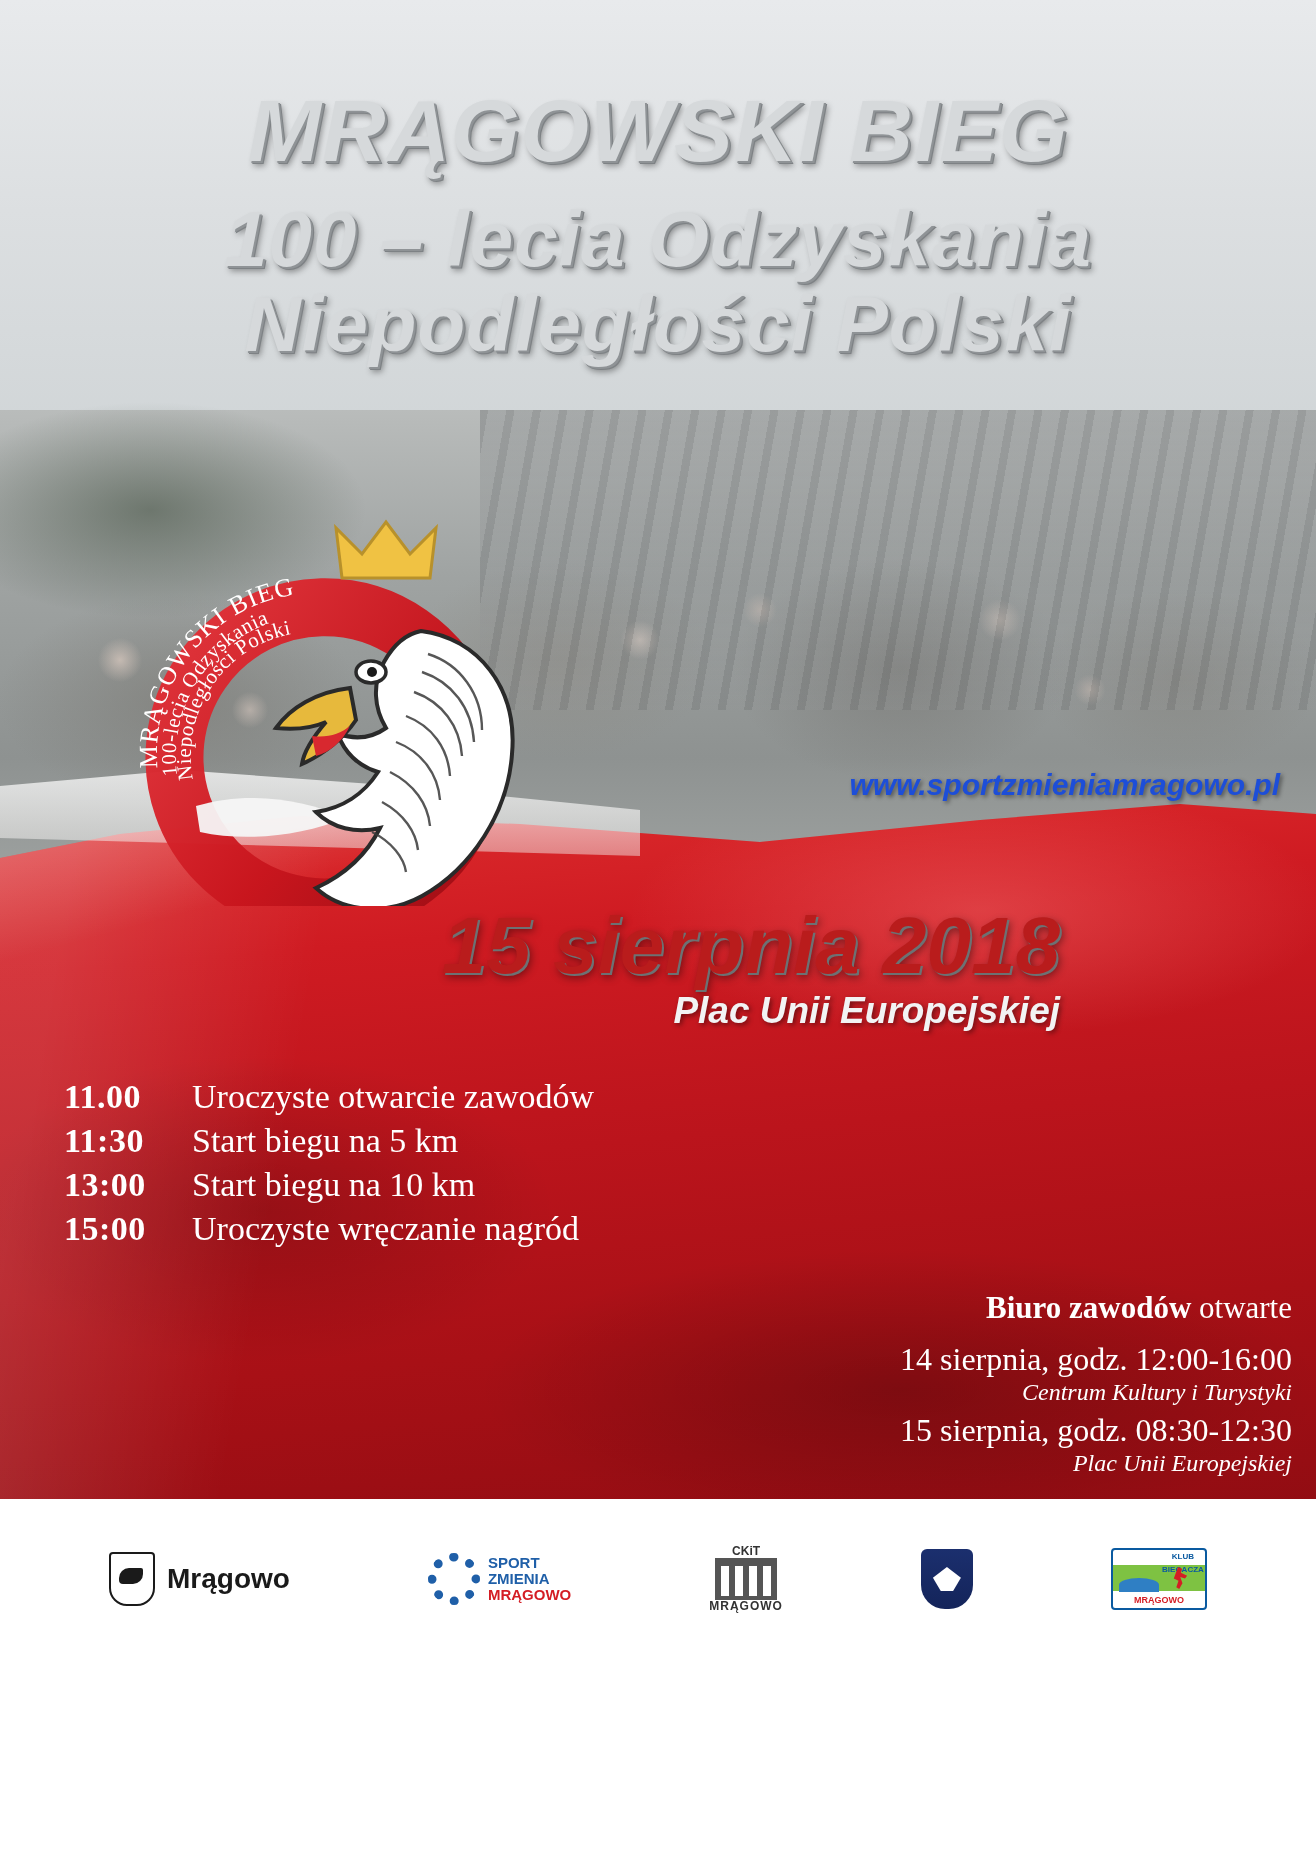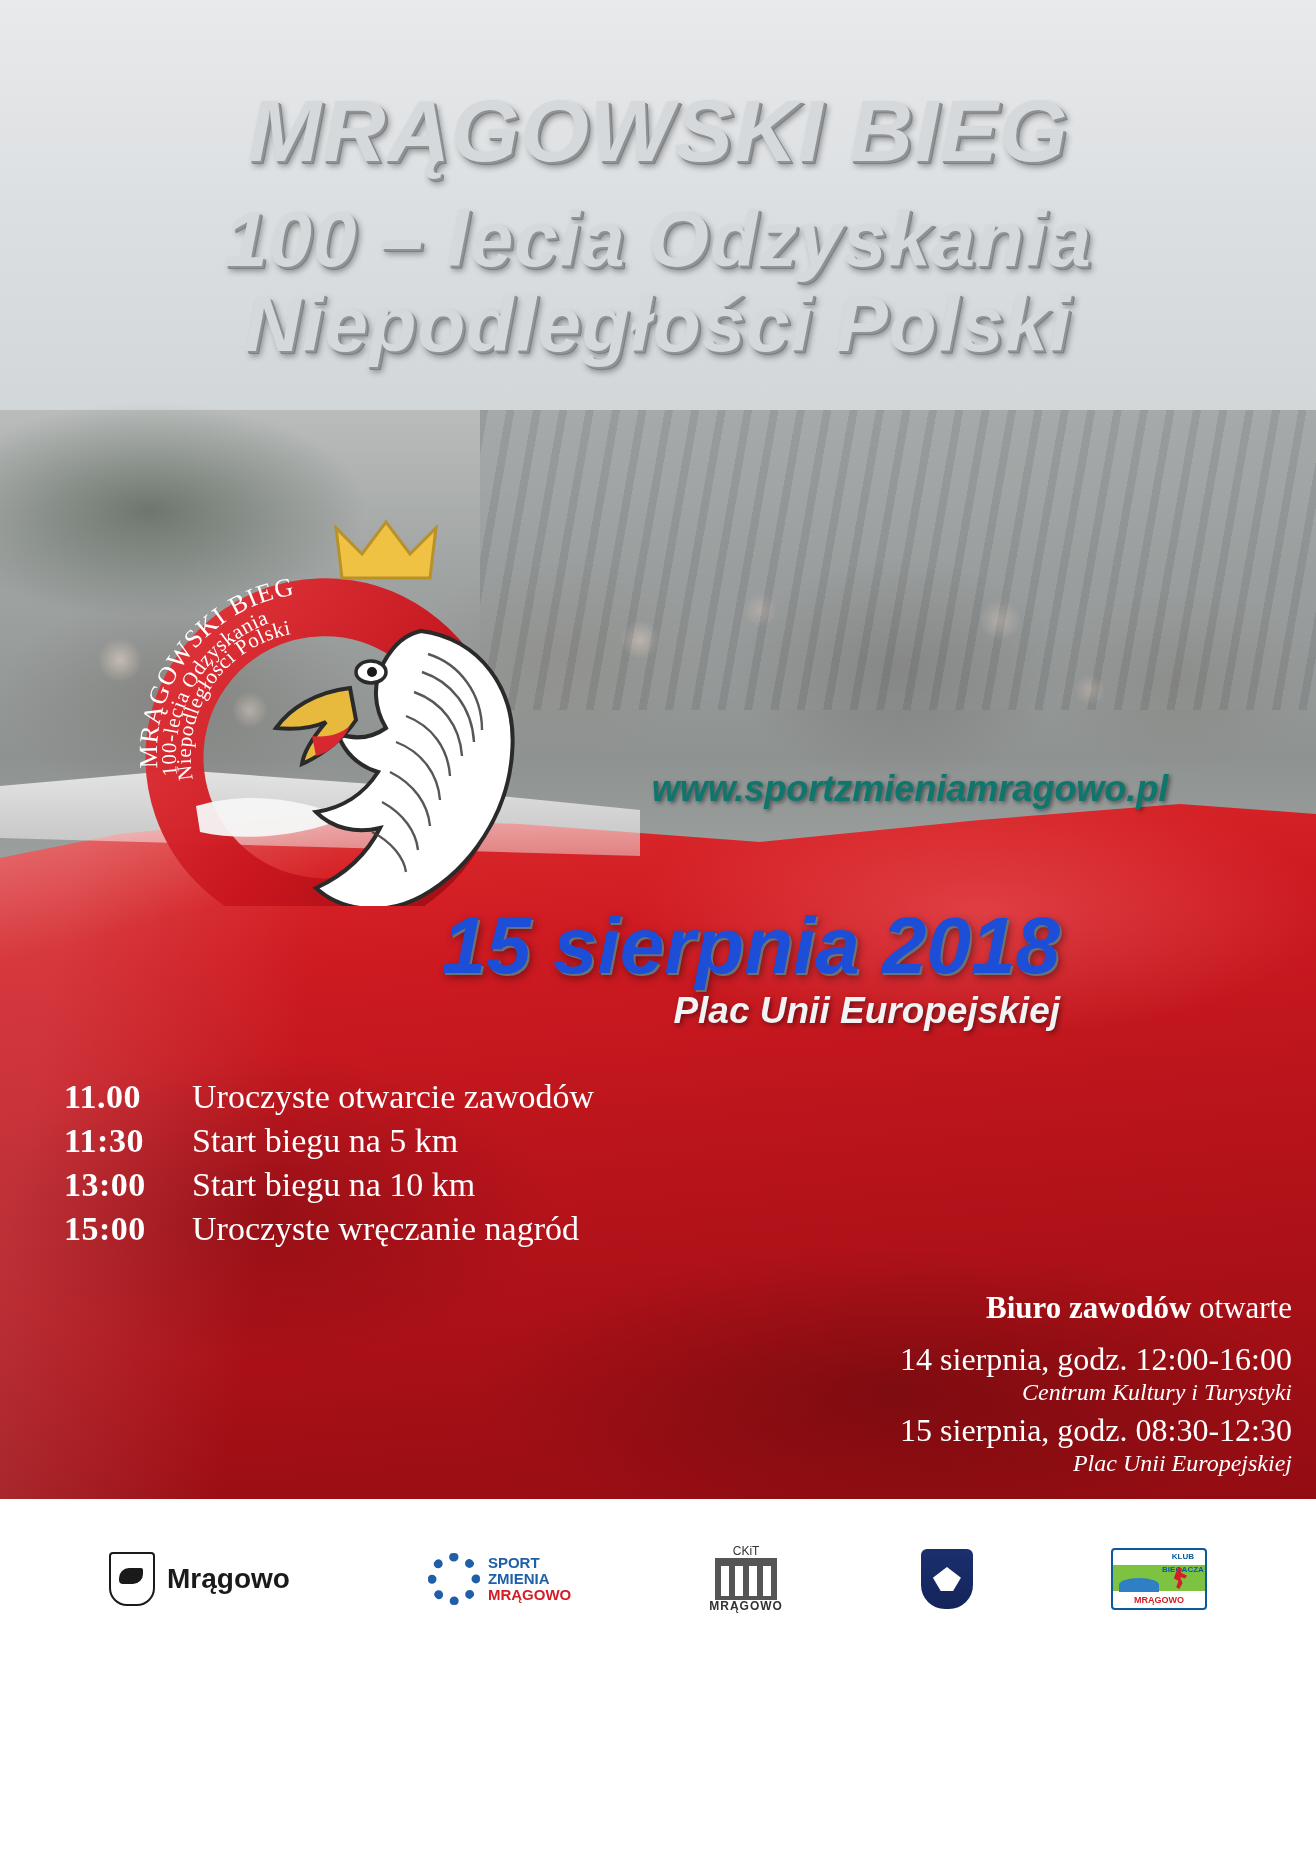--- a/index.html
+++ b/index.html
@@ -111,37 +111,37 @@
   .emblem {
     position: absolute;
     left: 96px; top: 506px; width: 500px; height: 400px;
   }
   .emblem svg { width: 500px; height: 400px; display: block; }
 
   
   .website {
     position: absolute;
     left: 540px; top: 768px; width: 740px;
-    text-align: center;
+    text-align: right;
     font-style: italic;
     font-weight: bold;
-    font-size: 36px;
-    color: #0f766e;
+    font-size: 30px;
+    color: #1d4ed8;
     text-shadow: 2px 2px 4px rgba(0,0,0,0.45);
   }
 
   
   .date-main {
     position: absolute;
     left: 300px; top: 900px; width: 760px;
     text-align: right;
     font-weight: bold;
     font-style: italic;
     font-size: 80px;
-    color: #1d4ed8;
+    color: #b91c1c;
     text-shadow:
       2px 2px 0 #6d7173,
       3px 4px 8px rgba(0,0,0,0.45);
   }
   .date-place {
     position: absolute;
     left: 300px; top: 990px; width: 760px;
     text-align: right;
     font-weight: bold;
     font-style: italic;
@@ -251,21 +251,21 @@
   }
   .ckit-building {
     width: 62px; height: 42px;
     margin: 0 auto;
     background:
       linear-gradient(180deg, #555 0 8px, transparent 8px),
       repeating-linear-gradient(90deg, #555 0 6px, transparent 6px 14px);
     border-bottom: 4px solid #555;
     box-sizing: border-box;
   }
-  .ckit-t1 { font-size: 12px; font-weight: normal; color: #333; }
+  .ckit-t1 { font-size: 12px; font-weight: bold; color: #333; }
   .ckit-t2 { font-size: 12px; font-weight: bold; color: #333; letter-spacing: 1px; }
   .wopr-shield {
     width: 52px; height: 60px;
     background: linear-gradient(180deg, #1b2f6e, #14245a);
     border-radius: 6px 6px 24px 24px;
     position: relative;
   }
   .wopr-shield:after {
     content: "";
     position: absolute;

